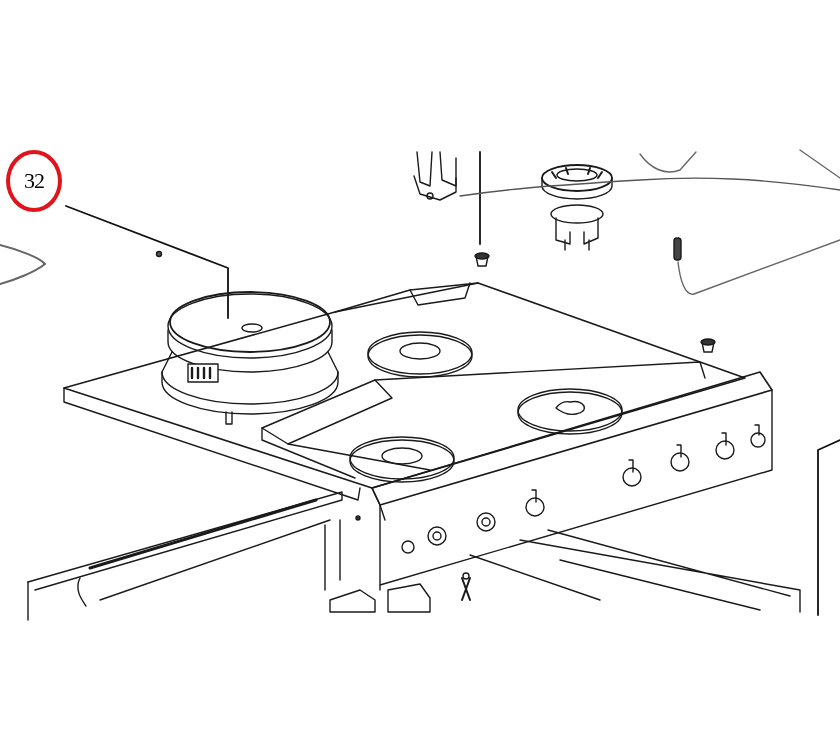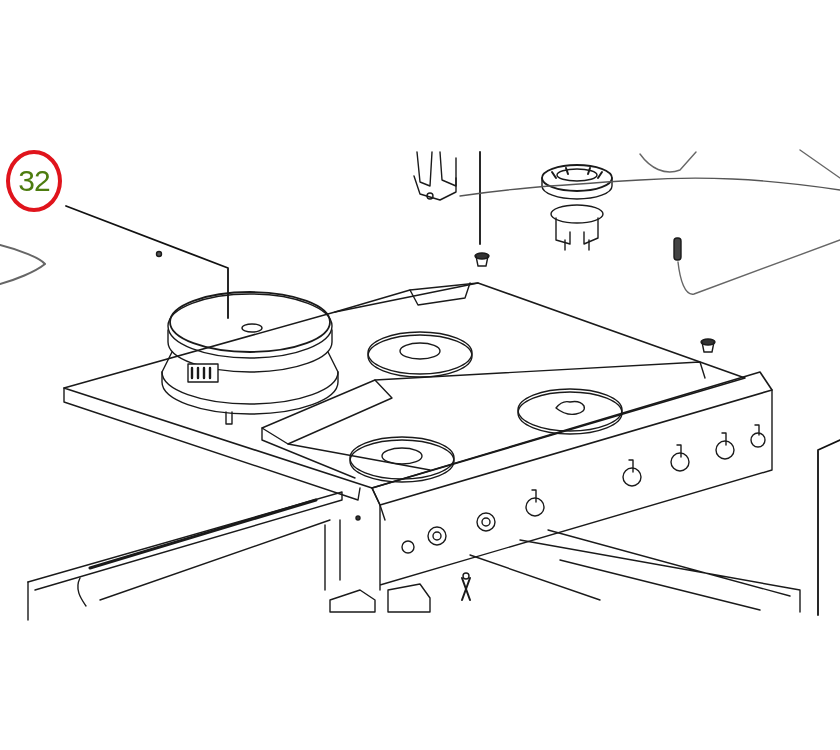--- a/index.html
+++ b/index.html
@@ -1,20 +1,20 @@
 <!DOCTYPE html>
 <html><head>
 <meta charset="utf-8">
 <style>
   html,body{margin:0;padding:0;background:#fff;}
   body{width:840px;height:750px;overflow:hidden;position:relative;font-family:"Liberation Sans",sans-serif;}
   #diagram{position:absolute;left:0;top:0;width:840px;height:750px;}
   .callout-label{position:absolute;left:6px;top:150px;width:56px;height:62px;border:4px solid #e0141c;border-radius:50%;
     display:flex;align-items:center;justify-content:center;box-sizing:border-box;}
-  .callout-text{font-size:30px;color:#4d7c0f;font-family:Liberation Sans, sans-serif;letter-spacing:-1px;}
+  .callout-text{font-size:22px;color:#000000;font-family:Liberation Serif, serif;letter-spacing:-1px;}
 </style>
 </head>
 <body>
 
 <svg id="diagram" viewBox="0 0 840 750" xmlns="http://www.w3.org/2000/svg" fill="none" stroke="#1a1a1a" stroke-width="1.4" stroke-linejoin="round" stroke-linecap="round">
 
   <polyline points="66,206 228,268 228,318" stroke="#111" stroke-width="1.8"></polyline>
 
   <line x1="480" y1="152" x2="480" y2="244" stroke="#111" stroke-width="1.8"></line>
 

